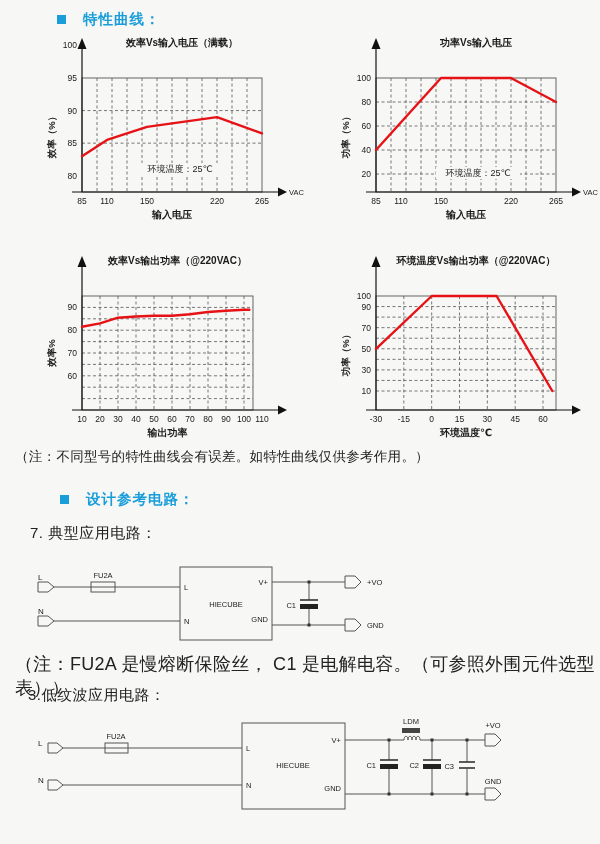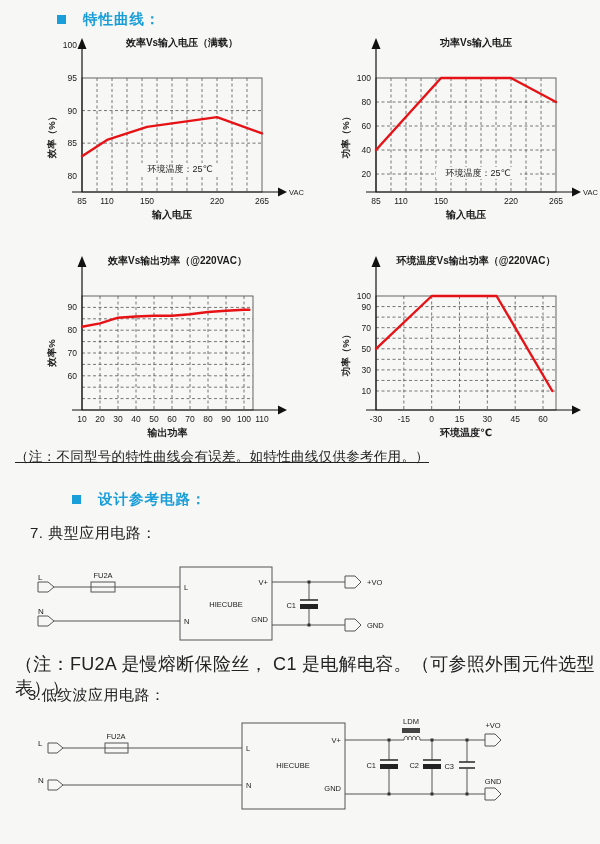--- a/index.html
+++ b/index.html
@@ -187,23 +187,23 @@
         <text x="151.340206185567" y="172" font-size="8.5" text-anchor="middle">30</text>
         <text x="179.17525773195877" y="172" font-size="8.5" text-anchor="middle">45</text>
         <text x="207.01030927835052" y="172" font-size="8.5" text-anchor="middle">60</text>
         <text x="140" y="14" font-size="10" text-anchor="middle" font-weight="bold">环境温度Vs输出功率（@220VAC）</text>
         <text x="130" y="186" font-size="10" text-anchor="middle" font-weight="bold">环境温度℃</text>
         <text x="13" y="103" font-size="9.5" text-anchor="middle" font-weight="bold" transform="rotate(-90 13 103)">功率（%）</text>
         <polyline points="40.0,98.8 95.7,46.0 160.6,46.0 216.3,141.0" fill="none" stroke="#e61216" stroke-width="2.4" stroke-linejoin="round" stroke-linecap="round"></polyline>
       </g>
     </svg>
 
-  <div class="abs note" style="left:15px;top:448px;text-decoration:underline;">（注：不同型号的特性曲线会有误差。如特性曲线仅供参考作用。）</div>
-
-  <div class="abs sec-header" style="left: 72px; top: 490px; color: rgb(26, 158, 217);">
+  <div class="abs note" style="left:15px;top:448px;">（注：不同型号的特性曲线会有误差。如特性曲线仅供参考作用。）</div>
+
+  <div class="abs sec-header" style="left: 60px; top: 490px; color: rgb(26, 158, 217);">
     <span class="bullet" style="background: rgb(26, 158, 217);"></span>
     <span>设计参考电路：</span>
   </div>
 
   <div class="abs circ-heading" style="left:30px;top:524px;">7. 典型应用电路：</div>
 
   <svg style="left:30px;top:554px;" width="370" height="102" viewBox="0 0 370 102">
 
     <text x="8" y="26" font-size="8">L</text>
     <path class="sym" d="M8,28 h10 l6,5 l-6,5 h-10 z"></path>

